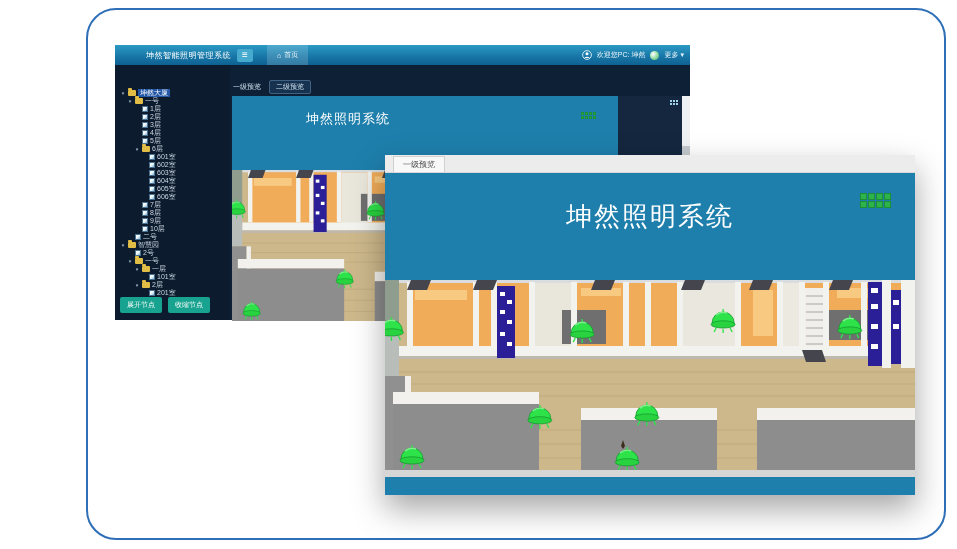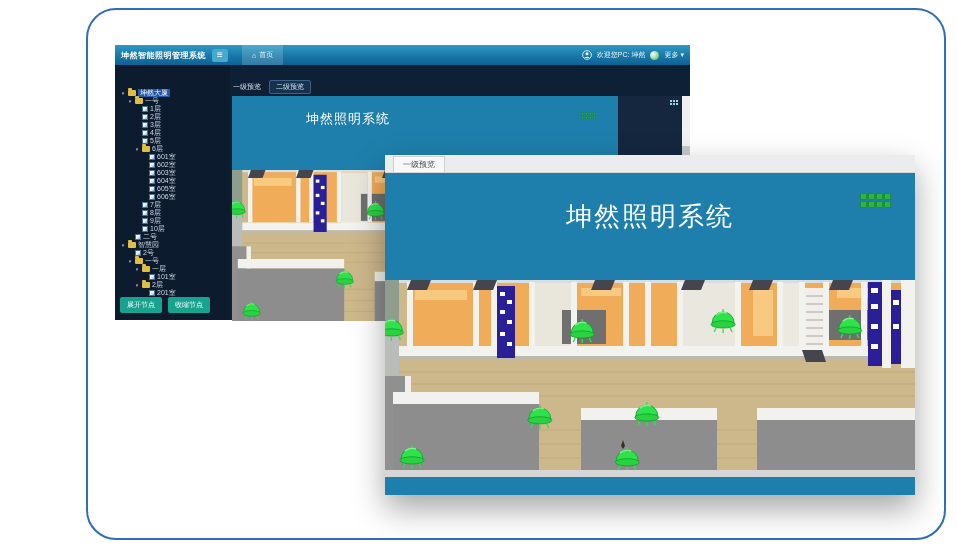--- a/index.html
+++ b/index.html
@@ -7,21 +7,21 @@
           font-family:"Liberation Sans","DejaVu Sans",sans-serif;}
   
   .frame{position:absolute;left:86px;top:8px;width:856px;height:528px;border:2px solid #2e6fb7;
          border-radius:30px;}
 
   
   .main-window{position:absolute;left:115px;top:45px;width:575px;height:275px;background:#0d1e33;}
   .hdr{position:absolute;left:0;top:0;width:100%;height:20px;box-sizing:border-box;
        background:linear-gradient(180deg,#2d9ac6 0%,#1878a8 55%,#0e6192 100%);
        display:flex;align-items:center;padding:0 6px;gap:6px;}
-  .hdr-title{font-size:8px;font-weight:bold;color:#ffffff;letter-spacing:.5px;white-space:nowrap;}
+  .hdr-title{font-size:8px;font-weight:normal;color:#ffffff;letter-spacing:.5px;white-space:nowrap;margin-left:25px;}
   .hamburger{width:16px;height:13px;background:#46aacf;border-radius:2px;color:#fff;
              font-size:10px;line-height:12px;text-align:center;cursor:pointer;}
   .home-tab{margin-left:8px;height:20px;display:flex;align-items:center;gap:3px;
             background:rgba(255,255,255,.16);padding:0 10px;color:#eaf5fb;font-size:7px;}
   .hdr-right{margin-left:auto;display:flex;align-items:center;gap:5px;color:#eaf4fa;font-size:7px;}
   .avatar-svg{width:10px;height:10px;display:block;}
   .notice-circle{width:9px;height:9px;border-radius:50%;
                  background:radial-gradient(circle at 35% 35%, #ffffff 0%, #8fd9a0 55%, #3aa24e 100%);}
   .more-label{display:flex;align-items:center;gap:2px;cursor:pointer;}
 

